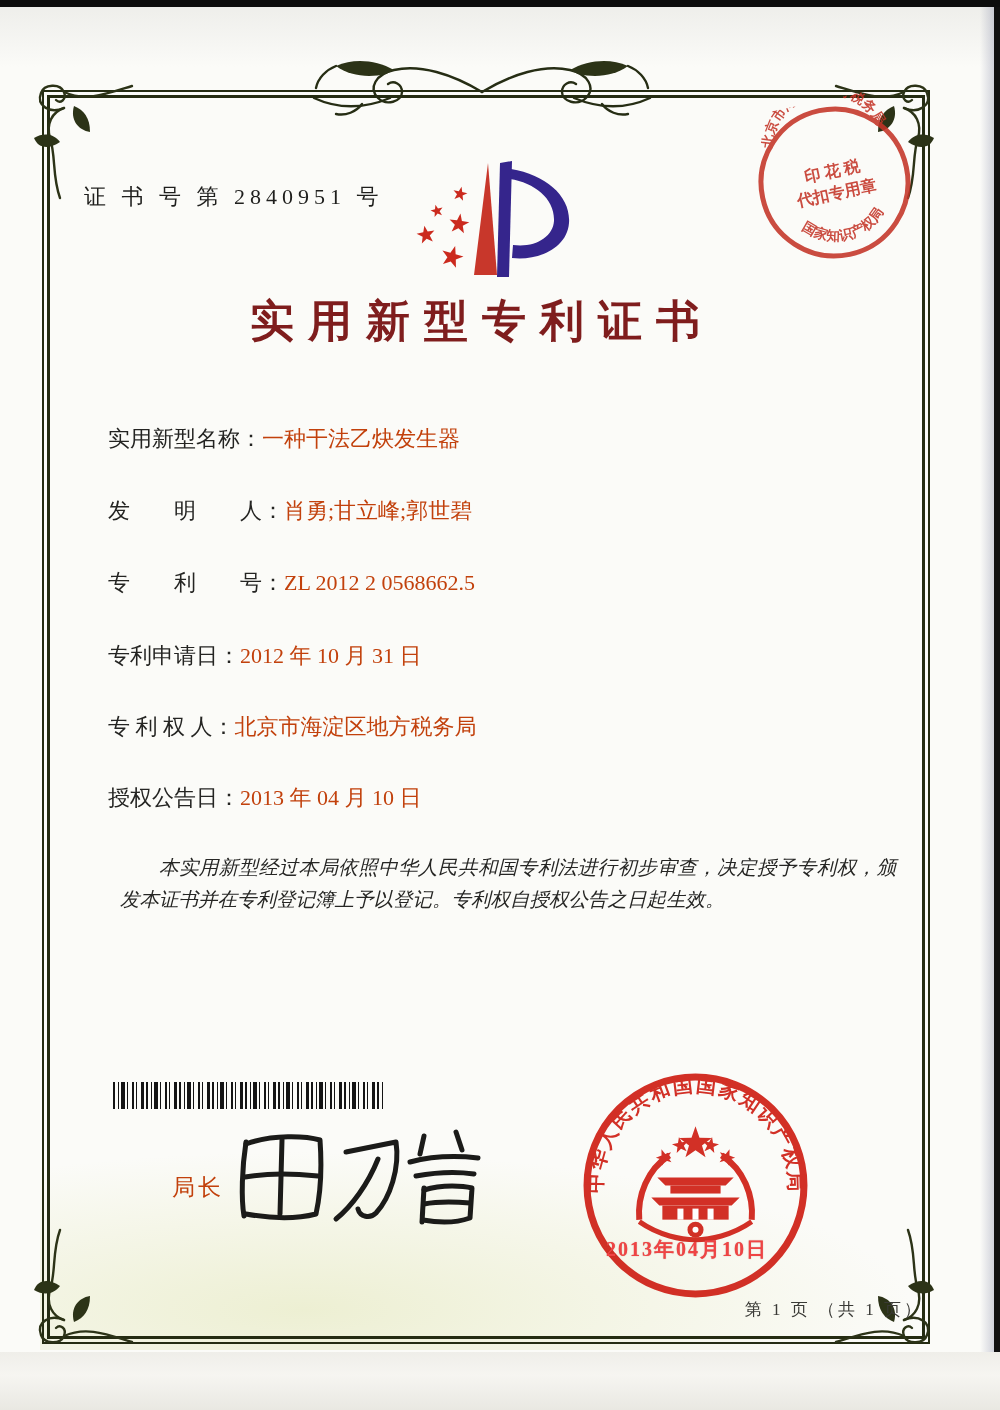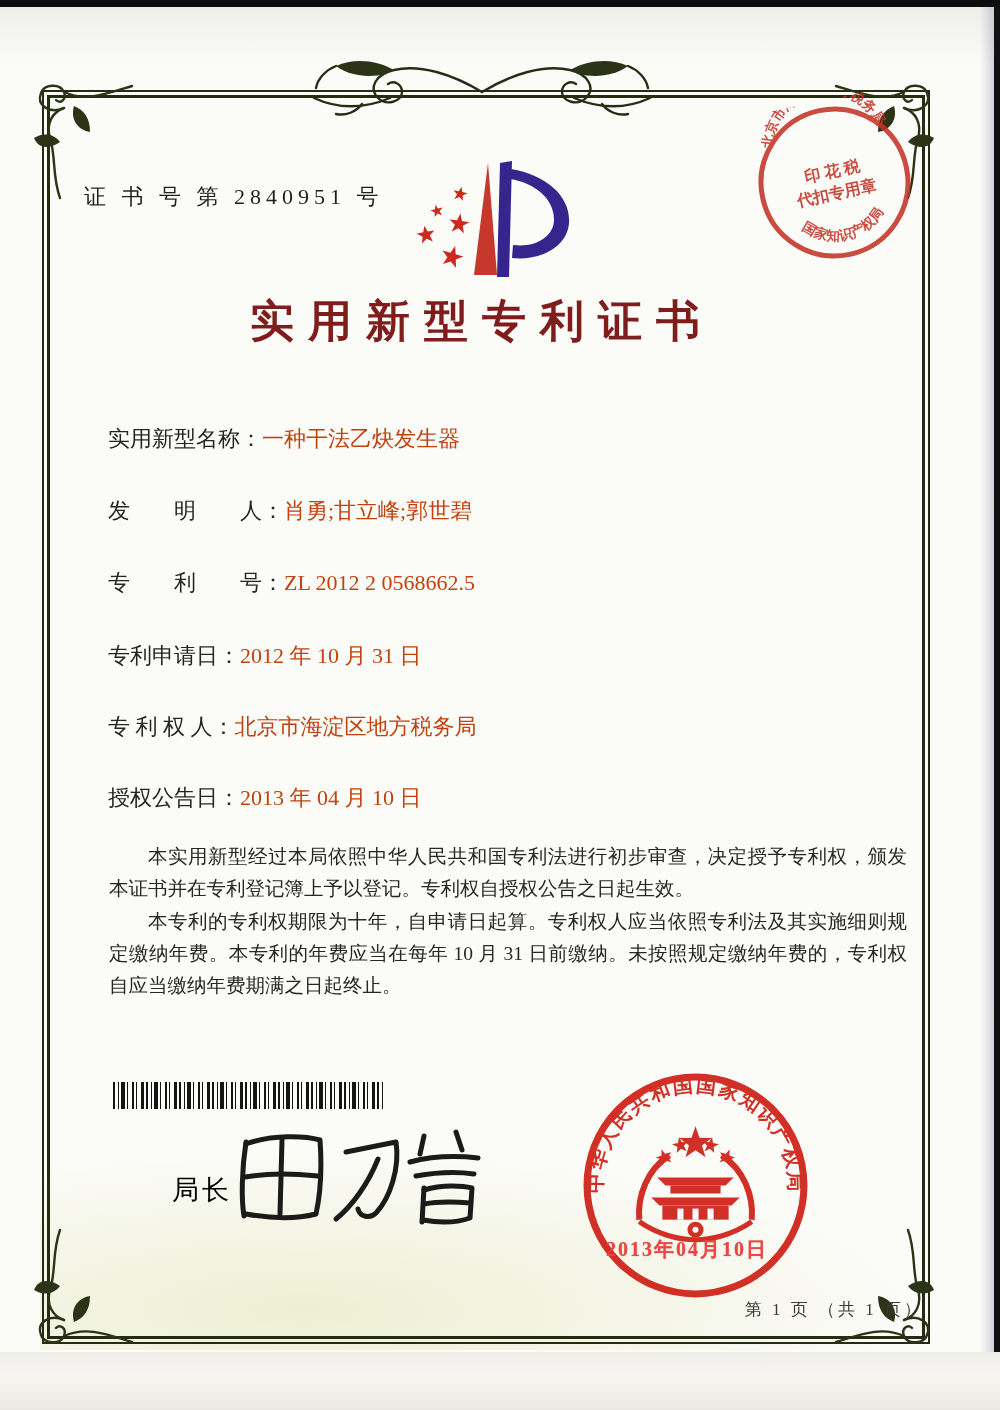--- a/index.html
+++ b/index.html
@@ -33,35 +33,35 @@
 
   .title{left:0;top:292px;width:964px;text-align:center;
     font-size:44px;font-weight:700;letter-spacing:14px;color:#7f1d1d;}
 
   .field-row{left:108px;width:800px;font-size:22px;color:#242422;white-space:nowrap;}
   .field-label{color:#242422;}
   .field-value{color:#c2410c;}
 
   .body-text{left:108px;top:840px;width:800px;font-size:19.5px;
     line-height:32px;color:#262624;text-align:justify;}
-  .body-text p{margin:1px;text-indent:2em;}
+  .body-text p{margin:12px;text-indent:2em;font-style:italic;}
 
   .barcode{left:113px;top:1082px;width:272px;height:27px;
     background-image:
       repeating-linear-gradient(90deg,
         #141414 0 2px, transparent 2px 5px,
         #141414 5px 6px, transparent 6px 8px,
         #141414 8px 12px, transparent 12px 14px,
         #141414 14px 15px, transparent 15px 19px,
         #141414 19px 21px, transparent 21px 23px,
         #141414 23px 24px, transparent 24px 28px,
         #141414 28px 31px, transparent 31px 33px);
   }
 
-  .signer-title{left:172px;top:1172px;font-size:27px;letter-spacing:3px;color:#000000;}
+  .signer-title{left:172px;top:1172px;font-size:23px;letter-spacing:3px;color:#c2410c;}
   .signature-svg{left:228px;top:1112px;}
 
   .seal-date{left:606px;top:1236px;font-size:20px;font-weight:700;
     color:#ef4444;letter-spacing:2px;white-space:nowrap;
     text-shadow:0 0 1px rgba(163,32,21,.5);text-align:right;}
 
   .footer{left:0;top:1298px;width:924px;text-align:right;font-size:17px;
     letter-spacing:3px;color:#3a3a36;}
 
   .stamp-small{left:752px;top:100px;transform:rotate(-12deg);opacity:.88;}
@@ -191,21 +191,20 @@
 </div>
 <div class="abs field-row" style="top:712px;">
   <span class="field-label">专 利 权 人：</span><span class="field-value">北京市海淀区地方税务局</span>
 </div>
 <div class="abs field-row" style="top:783px;">
   <span class="field-label">授权公告日：</span><span class="field-value">2013 年 04 月 10 日</span>
 </div>
 
 <div class="abs body-text">
   <p>本实用新型经过本局依照中华人民共和国专利法进行初步审查，决定授予专利权，颁发本证书并在专利登记簿上予以登记。专利权自授权公告之日起生效。</p>
-  <p>本专利的专利权期限为十年，自申请日起算。专利权人应当依照专利法及其实施细则规定缴纳年费。本专利的年费应当在每年 10 月 31 日前缴纳。未按照规定缴纳年费的，专利权自应当缴纳年费期满之日起终止。</p>
 </div>
 
 <div class="abs barcode"></div>
 
 <div class="abs signer-title">局长</div>
 <svg class="abs signature-svg" width="260" height="125" viewBox="0 0 260 125">
   <title>田力普</title>
   <g stroke="#1b1b19" stroke-width="5" fill="none" stroke-linecap="round" stroke-linejoin="round">
     <path d="M18,30 C14,56 13,86 16,104"></path>
     <path d="M18,32 C45,22 78,24 92,28 C94,56 92,84 88,102 C65,108 40,106 18,102"></path>

